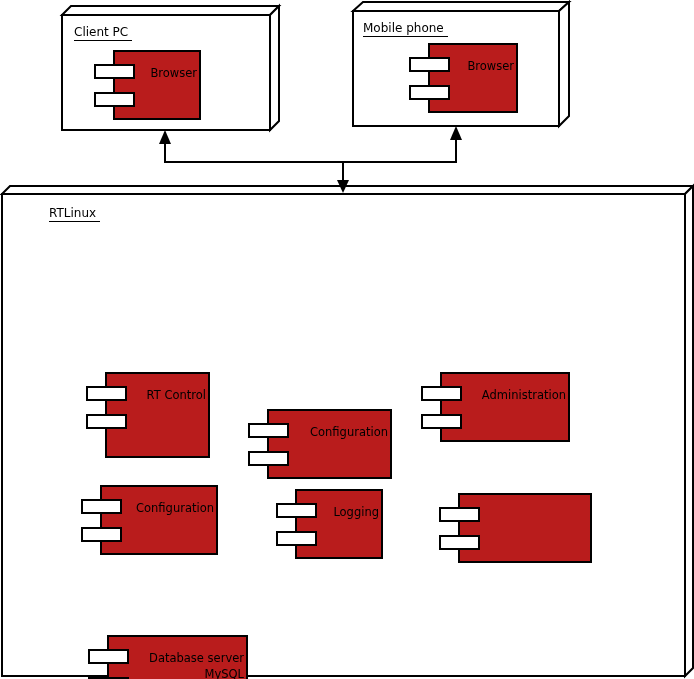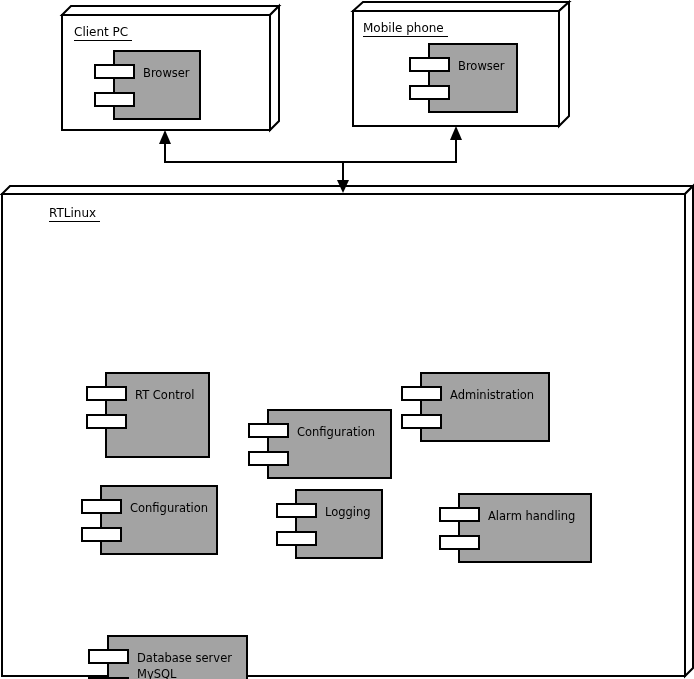--- a/index.html
+++ b/index.html
@@ -3,35 +3,36 @@
 <meta charset="utf-8">
 <style>
   html,body{margin:0;padding:0;background:#ffffff;}
   #canvas{
     position:relative;
     width:694px;height:679px;
     background:#ffffff;
     font-family:"DejaVu Sans", sans-serif;
     color:#000;
     overflow:hidden;
+    text-align:right;
   }
   #shapes{position:absolute;left:0;top:0;}
   .node-label{
     position:absolute;
     font-size:12px;
     line-height:14px;
     padding:0 4px 1px 0;
     border-bottom:1px solid #000;
     white-space:nowrap;
   }
   .comp{
     position:absolute;
     box-sizing:border-box;
     border:2px solid #000;
-    background:#a3a3a3;
+    background:#b91c1c;
   }
   .port{
     position:absolute;
     left:-21px;
     width:41px;height:15px;
     box-sizing:border-box;
     border:2px solid #000;
     background:#ffffff;
   }
   .p1{top:12px;}
@@ -107,21 +108,21 @@
   </div>
 
   <div class="comp" style="left:267px;top:369px;width:125px;height:70px;margin-top:40px;">
     <span class="port p1"></span>
     <span class="port p2"></span>
     <div class="clabel">
       <div>Configuration</div>
     </div>
   </div>
 
-  <div class="comp" style="left:420px;top:372px;width:130px;height:70px;">
+  <div class="comp" style="left:440px;top:372px;width:130px;height:70px;">
     <span class="port p1"></span>
     <span class="port p2"></span>
     <div class="clabel">
       <div>Administration</div>
     </div>
   </div>
 
   <div class="comp" style="left:100px;top:485px;width:118px;height:70px;">
     <span class="port p1"></span>
     <span class="port p2"></span>
@@ -134,23 +135,20 @@
     <span class="port p1"></span>
     <span class="port p2"></span>
     <div class="clabel">
       <div>Logging</div>
     </div>
   </div>
 
   <div class="comp" style="left:458px;top:493px;width:134px;height:70px;">
     <span class="port p1"></span>
     <span class="port p2"></span>
-    <div class="clabel">
-      <div>Alarm handling</div>
-    </div>
   </div>
 
   <div class="comp" style="left:107px;top:587px;width:141px;height:70px;margin-top:48px;">
     <span class="port p1"></span>
     <span class="port p2"></span>
     <div class="clabel">
       <div>Database server</div>
       <div>MySQL</div>
     </div>
   </div>

